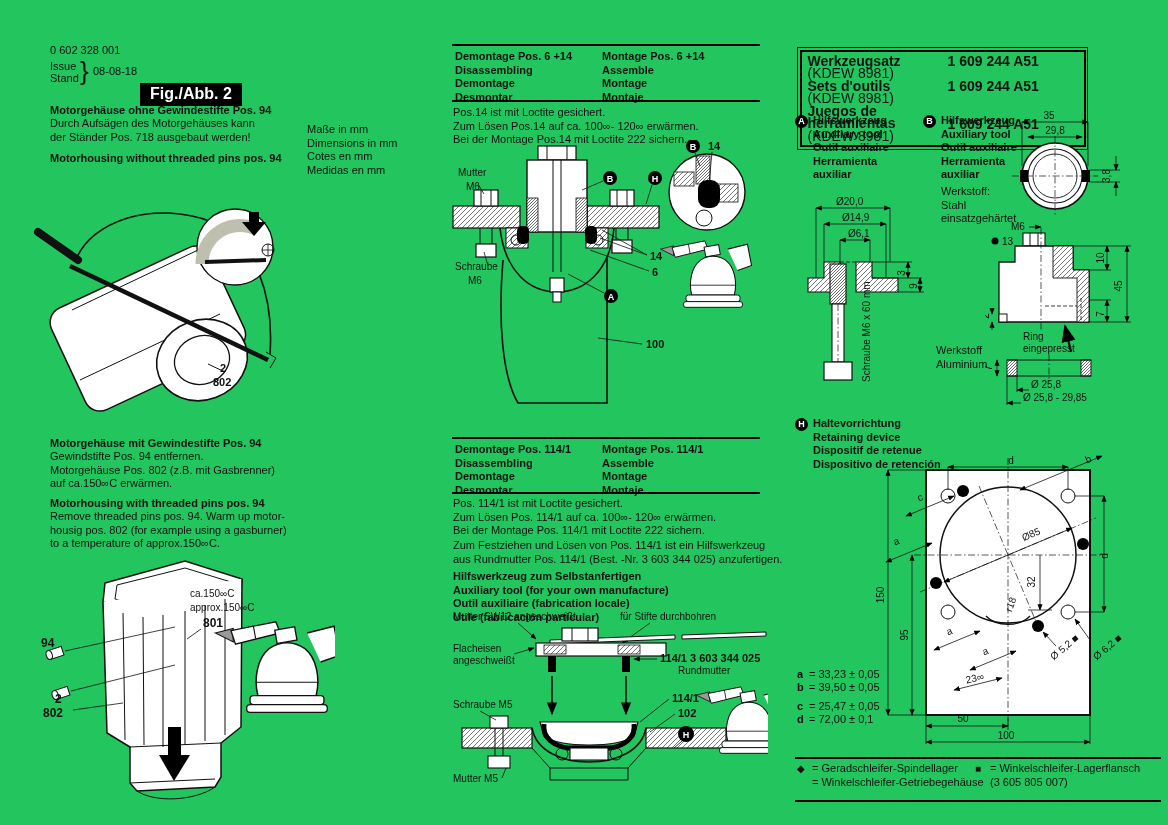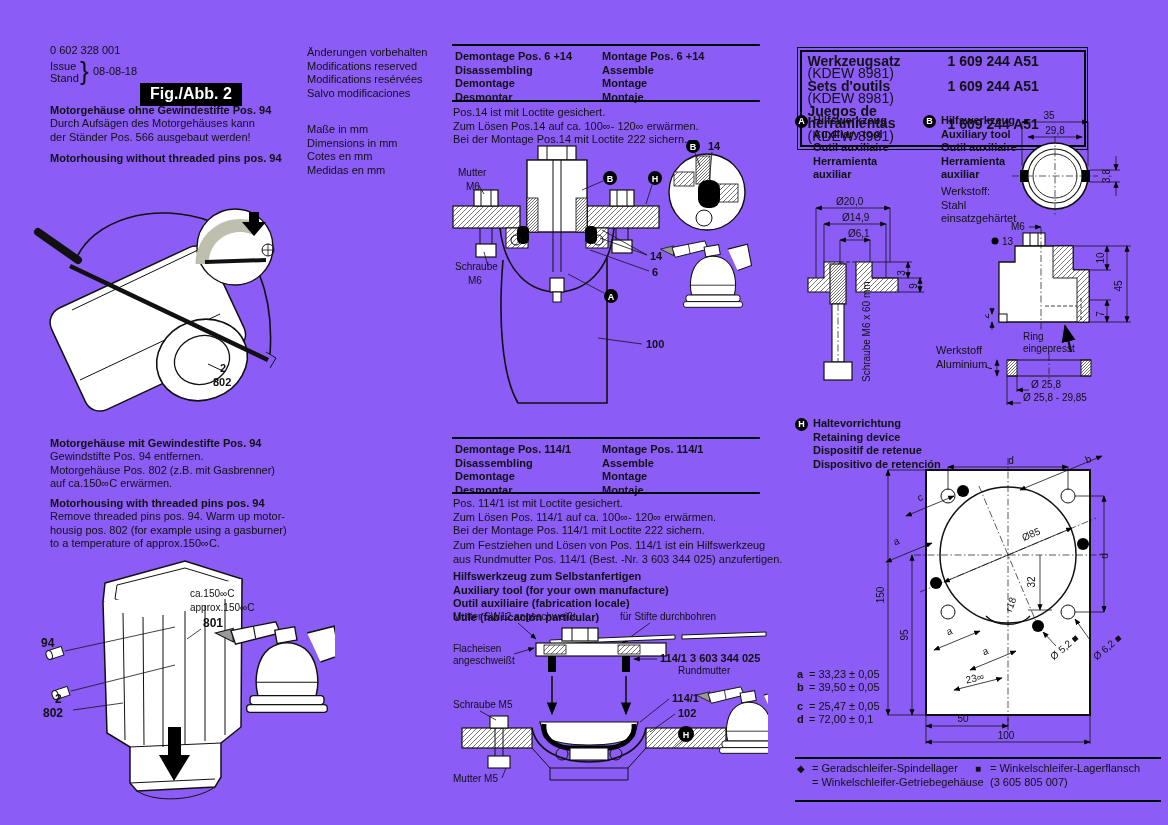--- a/index.html
+++ b/index.html
@@ -1,16 +1,16 @@
 <!DOCTYPE html>
 <html><head>
 <meta charset="utf-8">
 <style>
   html,body{margin:0;padding:0;background:#e8e8e8;}
-  #page{position:relative;width:1168px;height:825px;background:#8b5cf6;
+  #page{position:relative;width:1168px;height:825px;background:#22c55e;
         font-family:"Liberation Sans",sans-serif;color:#111;overflow:hidden;}
   .abs{position:absolute;}
   .t{font-size:11px;line-height:13.5px;white-space:pre-line;}
   .b{font-weight:bold;}
   .small{font-size:11px;line-height:12.5px;}
   .rule{height:0;border-top:2px solid #000;}
   .figbox{background:#000;color:#fff;font-weight:bold;font-size:16px;padding:2px 10px 3px;margin-top:24px;}
   .badge{display:inline-block;width:13px;height:13px;border-radius:50%;background:#000;color:#fff;
          font-size:9px;font-weight:bold;text-align:center;line-height:13px;}
   .brace{font-size:26px;font-weight:300;line-height:26px;}
@@ -57,21 +57,21 @@
 
 <div class="abs t" style="left:50px;top:44px">0 602 328 001</div>
 <div class="abs small" style="left:50px;top:60px">Issue</div>
 <div class="abs small" style="left:50px;top:72px">Stand</div>
 <div class="abs brace" style="left:80px;top:58px">}</div>
 <div class="abs t" style="left:93px;top:65px">08-08-18</div>
 <div class="abs figbox" style="left:140px;top:59px">Fig./Abb. 2</div>
 
 <div class="abs t b" style="left:50px;top:104px">Motorgehäuse ohne Gewindestifte Pos. 94</div>
 <div class="abs t" style="left:50px;top:117px">Durch Aufsägen des Motorgehäuses kann
-der Ständer Pos. 566 ausgebaut werden!</div>
+der Ständer Pos. 718 ausgebaut werden!</div>
 <div class="abs t b" style="left:50px;top:152px">Motorhousing without threaded pins pos. 94</div>
 
 <svg class="abs" style="left:30px;top:192px" width="270" height="240" viewBox="0 0 270 240">
   <rect x="32" y="80" width="175" height="112" rx="16" transform="rotate(-25 120 140)" fill="#fff" stroke="#111" stroke-width="1.5"></rect>
   <line x1="42" y1="118" x2="168" y2="58" class="ln"></line>
   <line x1="50" y1="188" x2="190" y2="122" class="ln"></line>
   <ellipse cx="172" cy="168" rx="46" ry="40" transform="rotate(-20 172 168)" fill="#fff" stroke="#111" stroke-width="1.6"></ellipse>
   <ellipse cx="172" cy="168" rx="28" ry="24" transform="rotate(-20 172 168)" fill="#fff" stroke="#111" stroke-width="1.3"></ellipse>
   <line x1="8" y1="40" x2="48" y2="68" stroke="#111" stroke-width="8" stroke-linecap="round"></line>
   <path d="M45,70 C60,28 125,8 182,30 C226,48 244,105 240,162" class="ln2"></path>
@@ -127,24 +127,20 @@
   <text class="lb" x="20" y="148" style="font-size:12px">2</text>
   <text class="lb" x="8" y="162" style="font-size:12px">802</text>
   <line x1="38" y1="155" x2="88" y2="148" class="dim"></line>
   <text x="155" y="42">ca.150∞C</text>
   <text x="155" y="56">approx.150∞C</text>
   <text class="lb" x="168" y="72" style="font-size:12px">801</text>
   <line x1="166" y1="74" x2="152" y2="84" class="dim"></line>
   <use href="#torch" transform="translate(196,60) scale(1.12)"></use>
 </svg>
 
-<div class="abs t" style="left:307px;top:46px">Änderungen vorbehalten
-Modifications reserved
-Modifications resérvées
-Salvo modificaciones</div>
 <div class="abs t" style="left:307px;top:123px">Maße in mm
 Dimensions in mm
 Cotes en mm
 Medidas en mm</div>
 
 <div class="abs rule" style="left:452px;top:44px;width:308px"></div>
 <div class="abs t b" style="left:455px;top:50px">Demontage Pos. 6 +14
 Disassembling
 Demontage
 Desmontar</div>

